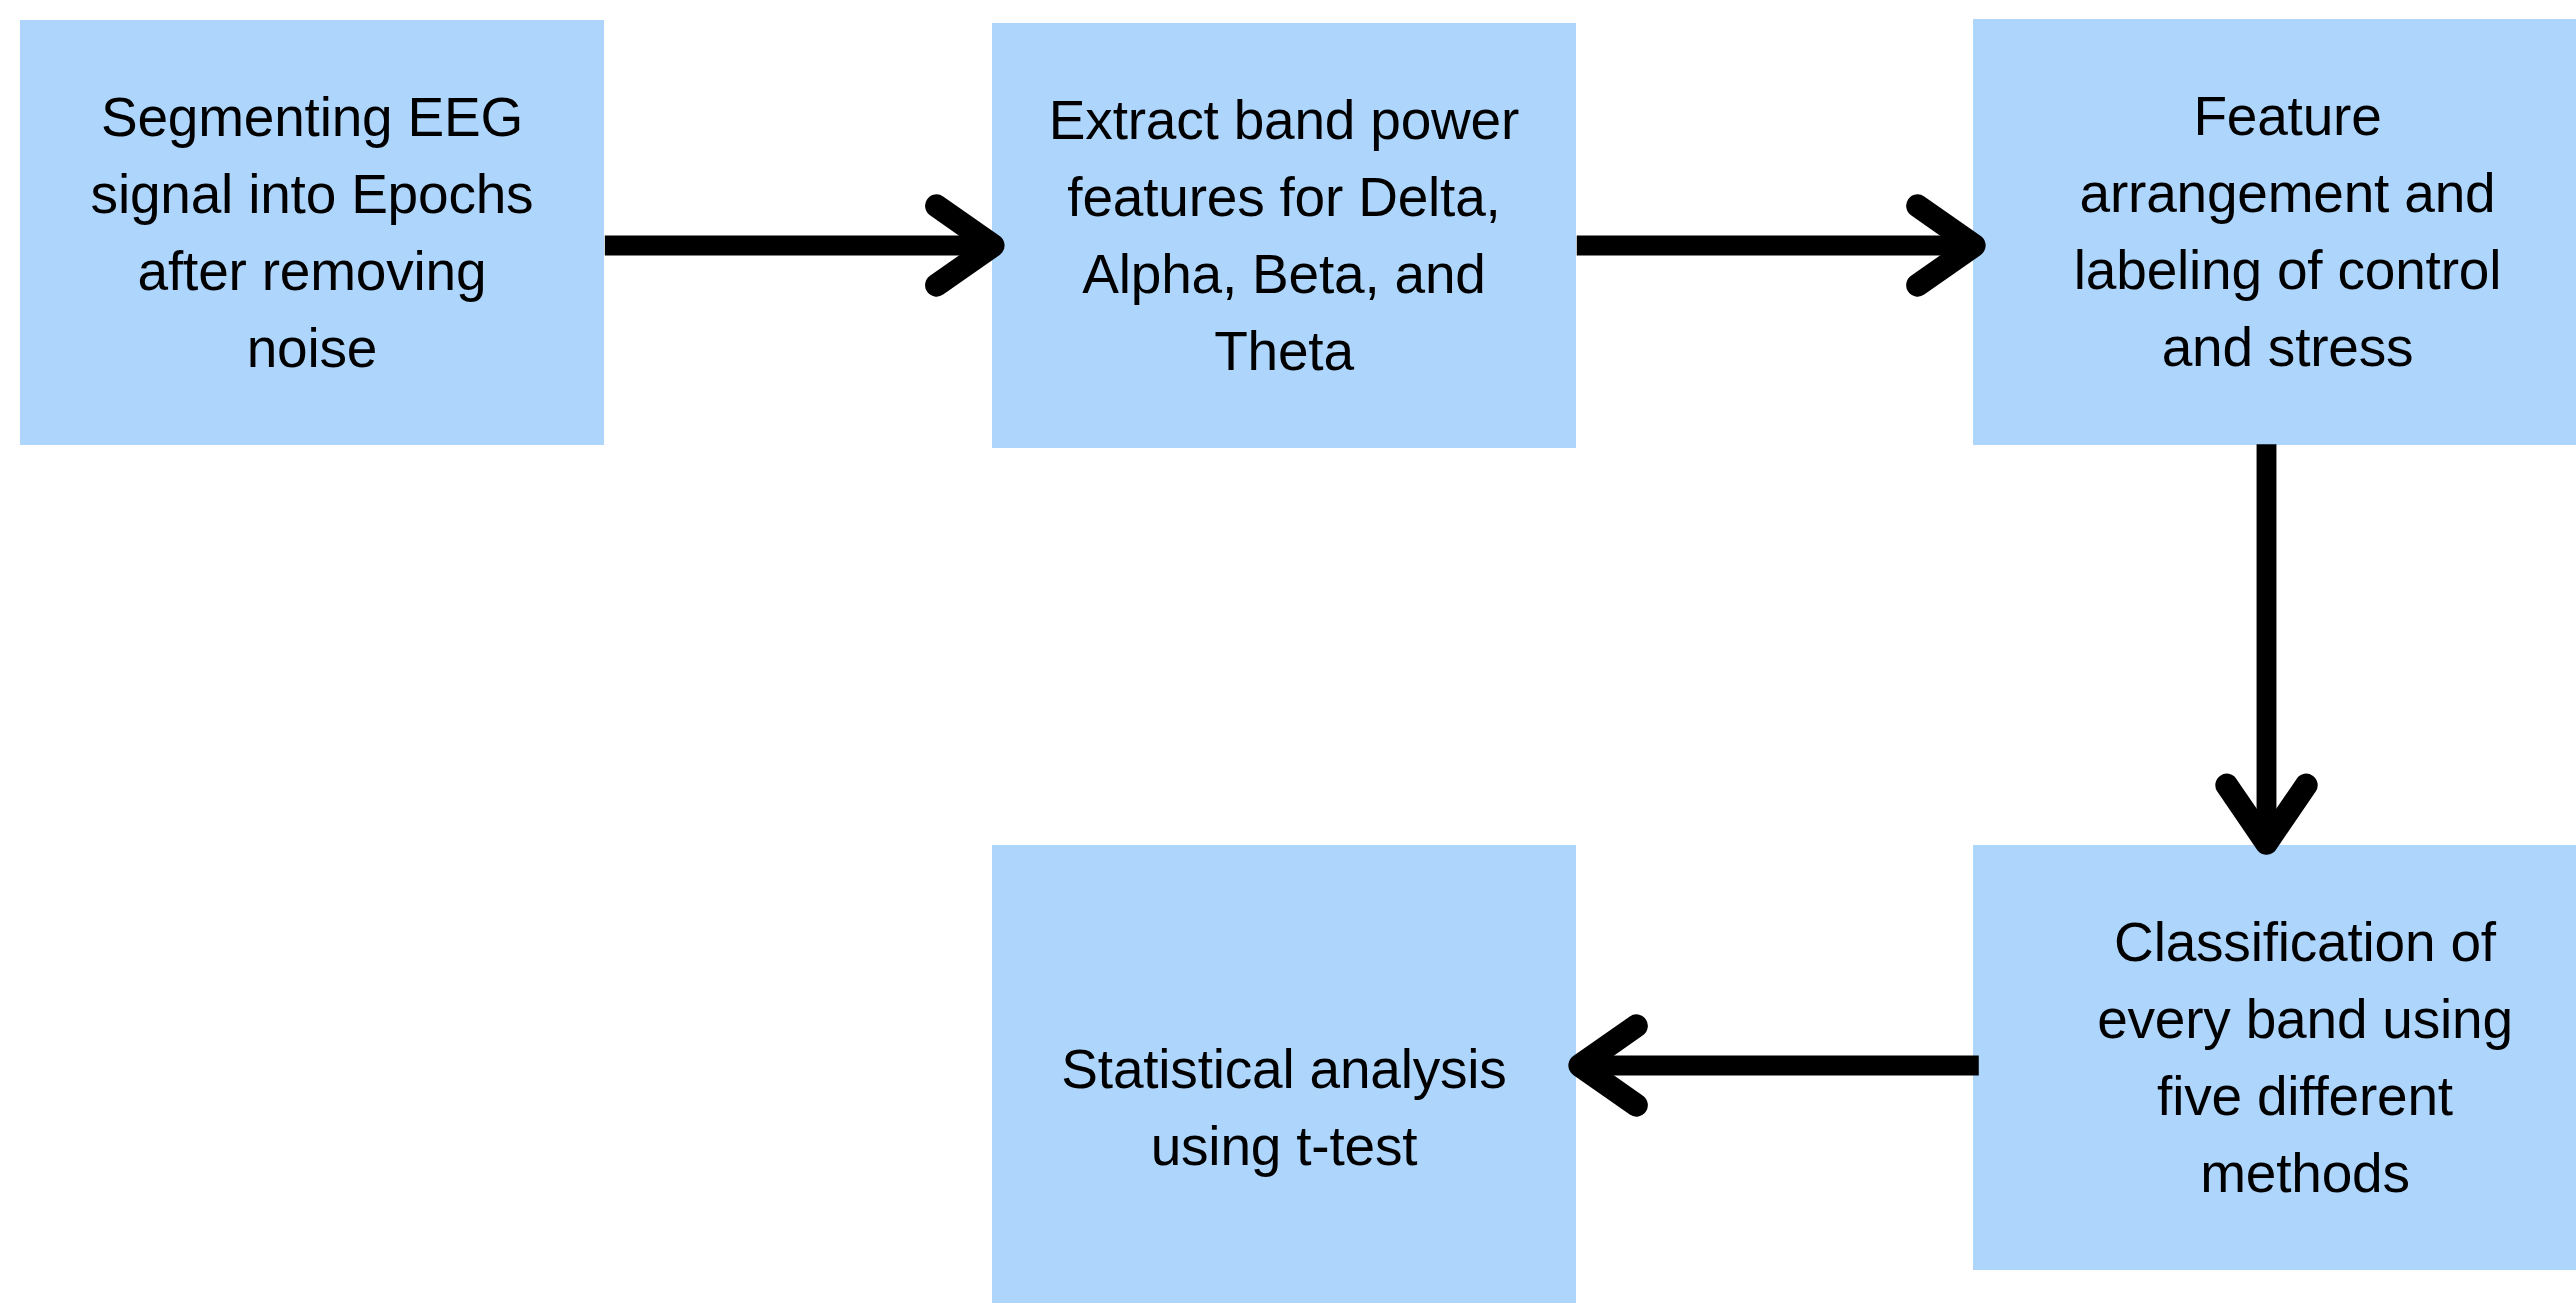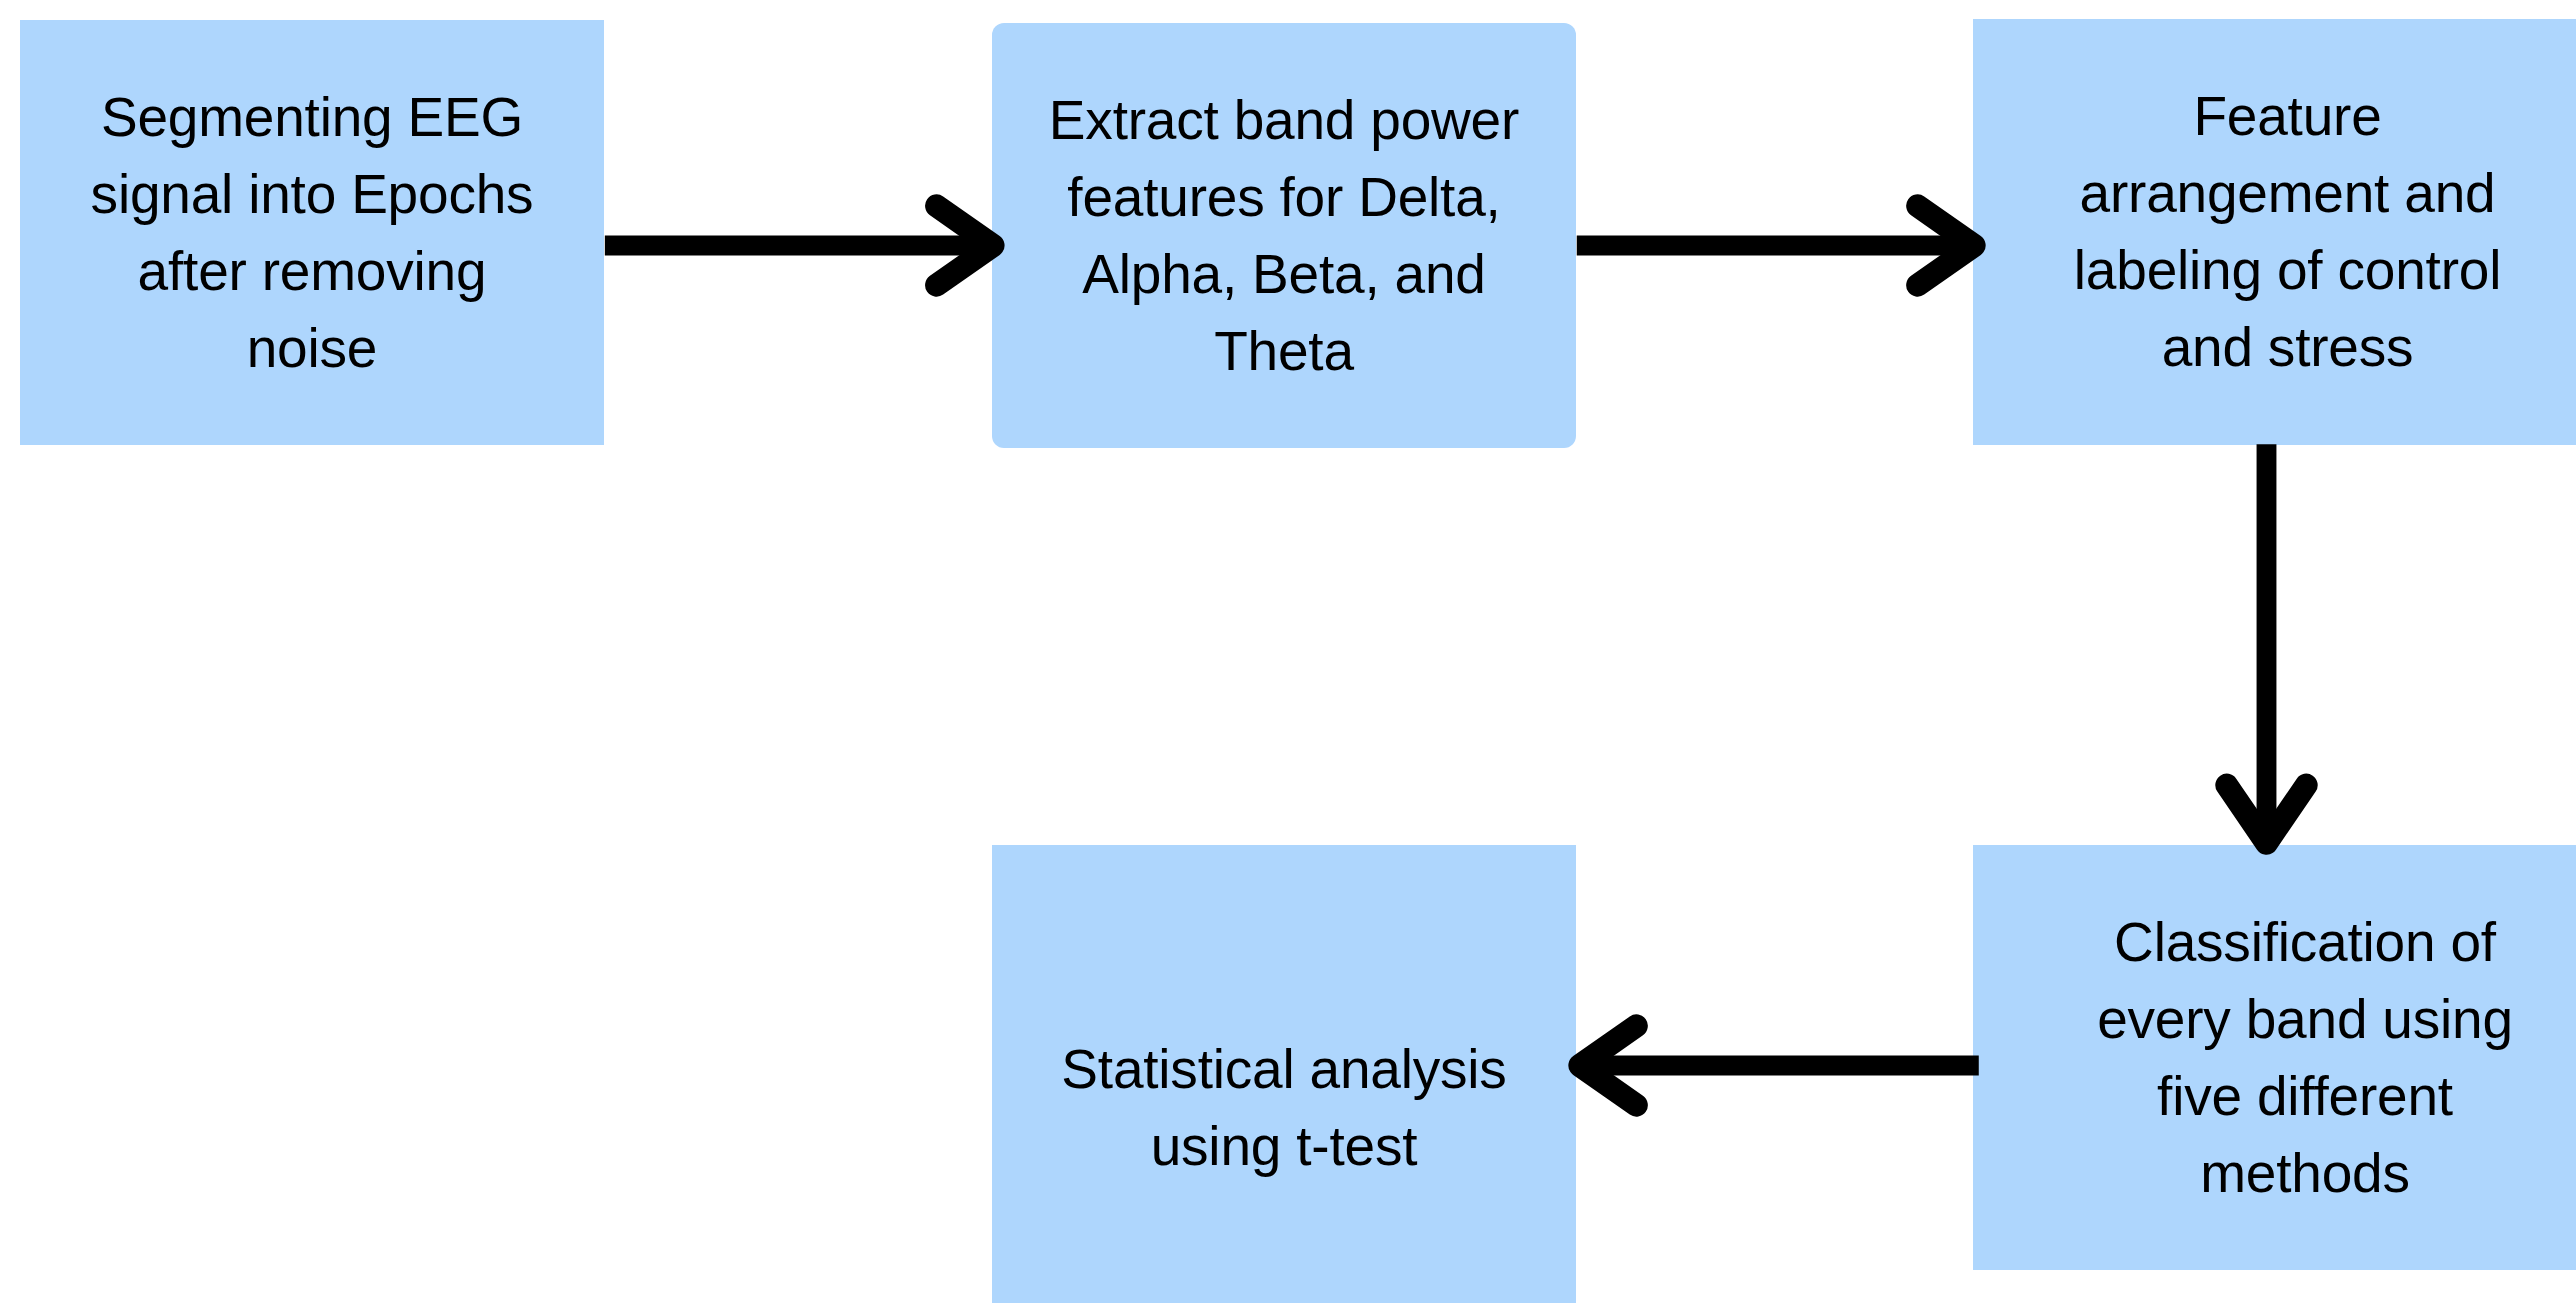--- a/index.html
+++ b/index.html
@@ -29,21 +29,21 @@
     color: #000000;
     font-size: 55px;
     line-height: 1.40;
     text-align: center;
     font-weight: 400;
     letter-spacing: -0.2px;
     white-space: pre-line;
   }
   
   #node-segmenting      { left: 20px;   top: 20px;   width: 584px; height: 425px; }
-  #node-extract         { left: 992px; top: 23px;   width: 584px; height: 425px; border-radius: 12px; }
+  #node-extract         { left: 992px; top: 23px;   width: 584px; height: 425px; }
   #node-feature         { left: 1973px; top: 19px;   width: 629px; height: 426px; }
   #node-classification  { left: 1973px; top: 845px; width: 664px; height: 425px; }
   #node-statistical     { left: 992px; top: 845px; width: 584px; height: 525px; }
 
   .edge {
     position: absolute;
     overflow: visible;
   }
   #edge-seg-extract  { left: 598px;  top: 192px;  width: 405px;  height: 107px; }
   #edge-extract-feat { left: 1570px; top: 192px;  width: 414px;  height: 107px; }

